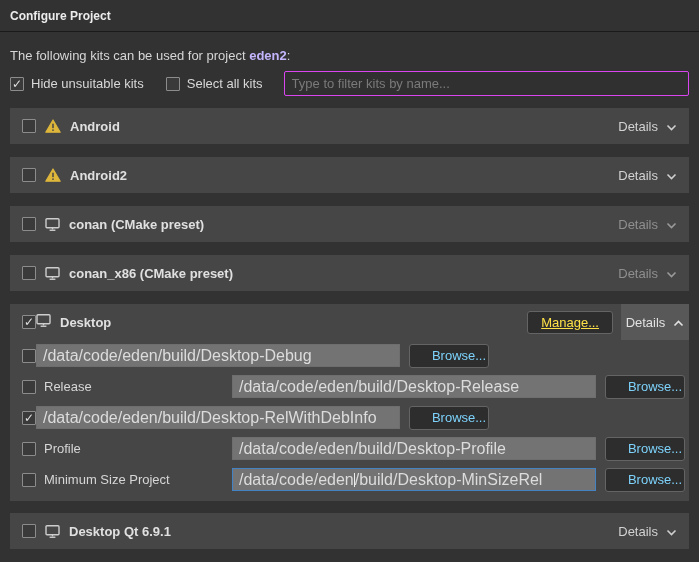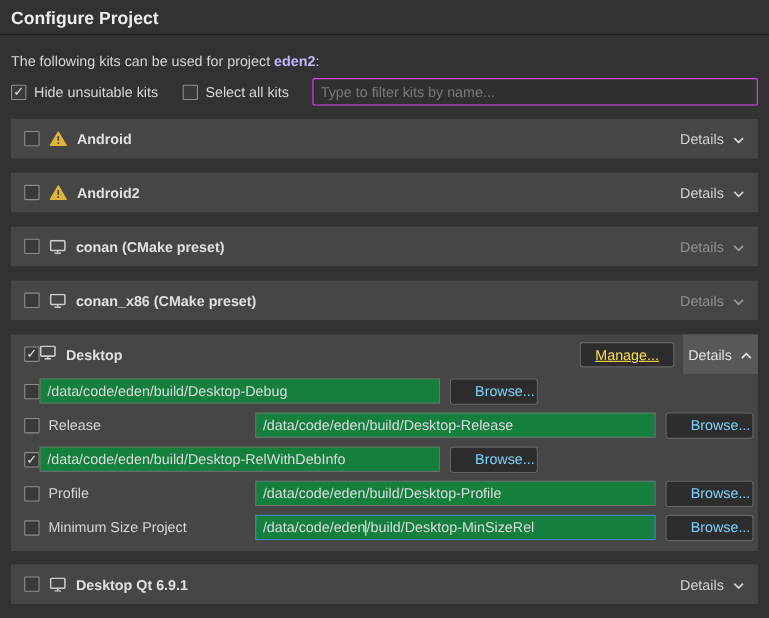--- a/index.html
+++ b/index.html
@@ -8,21 +8,21 @@
     background:#323232;
     font-family:"Liberation Sans","DejaVu Sans",sans-serif;
     font-size:13px;
     color:#d4d4d4;
     overflow:hidden;
   }
   .page { width:699px; height:562px; position:relative; }
 
   
   .title {
-    font-size:16px; font-weight:bold; color:#ececec;
+    font-size:12px; font-weight:bold; color:#ececec;
     padding:9px 10px 0 10px; height:31px;
   }
   .separator { height:1px; background:#1a1a1a; width:100%; }
 
   .intro { margin:16px 10px 0 10px; color:#d6d6d6; }
   .intro b { color:#c4b5fd; }
 
   
   .toolbar { margin:8px 10px 0 10px; display:flex; align-items:center; height:25px; }
   .cb {
@@ -71,22 +71,22 @@
   }
   .details-toggle {
     width:68px; height:36px; background:#585858;
     display:flex; align-items:center; justify-content:center; gap:8px;
     border:none; font:inherit; color:#e2e2e2; cursor:default;
   }
   .config-row { height:31px; display:flex; align-items:center; padding:0 3px 0 12px; }
   .config-label { margin-left:8px; width:188px; color:#d6d6d6; }
   .path-input {
     width:364px; height:23px; flex:none;
-    background:#15803d; border:1px solid #6e6e6e;
-    color:#dcdcdc; padding:0 6px; font:inherit; font-size:13px; outline:none;
+    background:#737373; border:1px solid #6e6e6e;
+    color:#dcdcdc; padding:0 6px; font:inherit; font-size:16px; outline:none;
   }
   .path-input.div-input { display:flex; align-items:center; white-space:pre; overflow:hidden; }
   .path-input.focused { border:1px solid #4383c4; }
   .caret { display:inline-block; width:1px; height:14px; background:#ececec; flex:none; }
   .browse-btn {
     margin-left:9px; width:80px; height:24px; flex:none;
     background:#2d2d2d; border:1px solid #646464; border-radius:3px;
     color:#7dd3fc; font:inherit; cursor:default;padding-left:20px;
   }
 </style>

